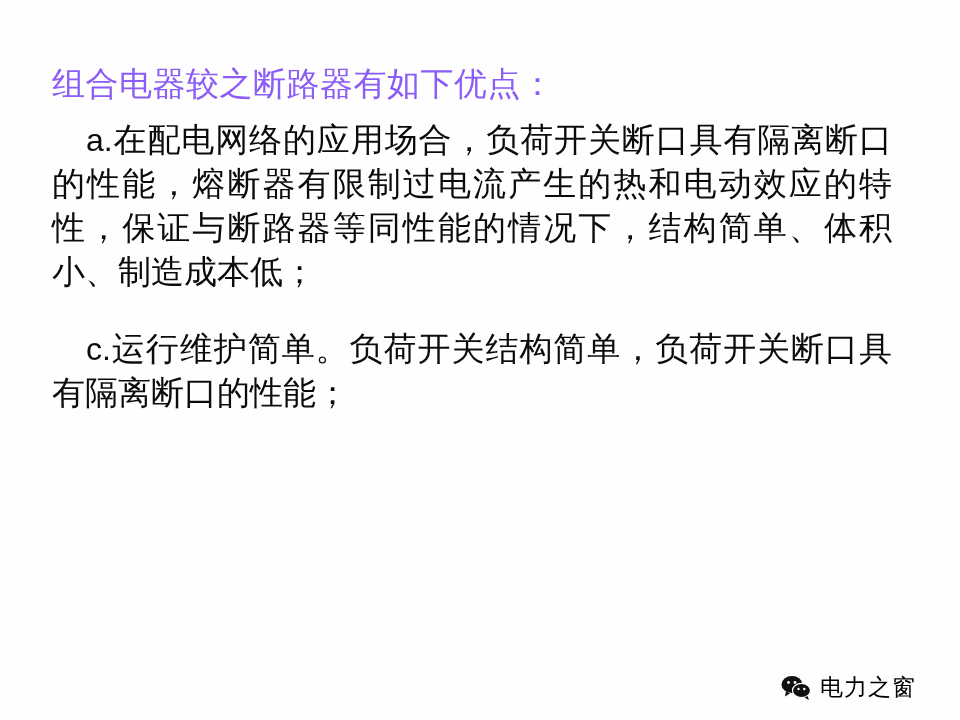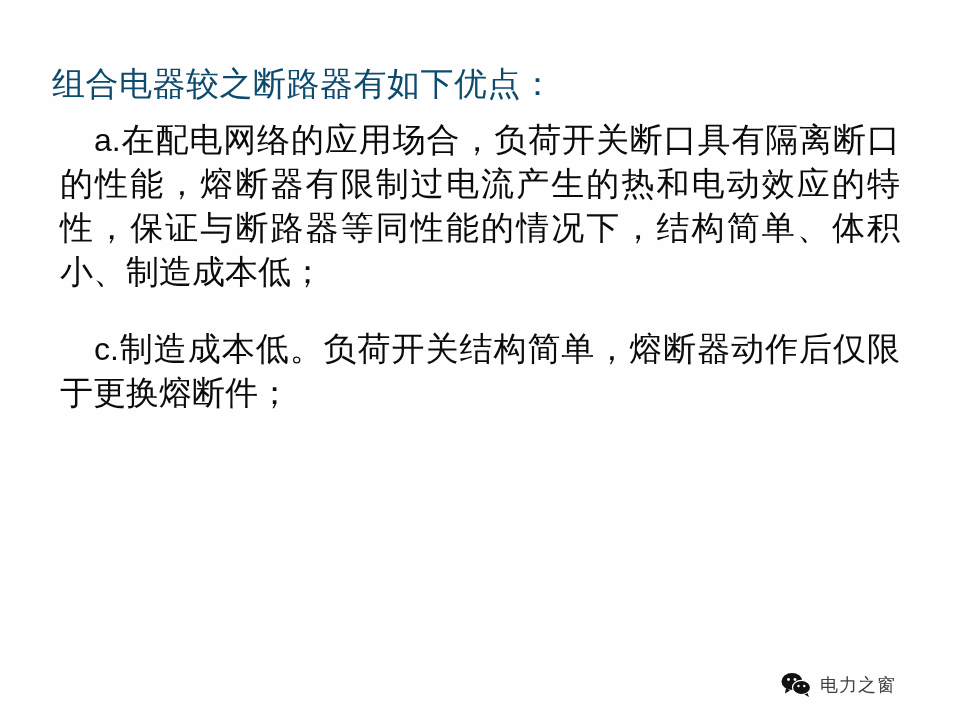--- a/index.html
+++ b/index.html
@@ -26,33 +26,32 @@
   .content {
     position: absolute;
     left: 52px;
     top: 64px;
     width: 860px;
   }
   .heading {
     font-size: 33px;
     line-height: 1.25;
     letter-spacing: 0.5px;
-    color: #0c4a6e;
+    color: #8b5cf6;
     white-space: nowrap;
   }
   .para {
     margin-top: 14px;
     font-size: 33px;
     line-height: 1.33;
     color: #0b0b0b;
     text-indent: 34px;
     letter-spacing: 0px;
     text-align: justify;
     width: 840px;
-    margin-left: 8px;
   }
   .para .marker {
     font-family: "Liberation Sans", "DejaVu Sans", sans-serif;
     font-size: 32px;
   }
   .para-b {
     margin-top: 16px;
   }
   .para-c {
     margin-top: 16px;
@@ -68,38 +67,38 @@
   .wechat-badge {
     width: 32px;
     height: 26px;
     position: relative;
   }
   .wechat-badge svg {
     display: block;
   }
   .footer-text {
     font-family: Liberation Mono, monospace;
-    font-size: 18px;
-    color: #404040;
+    font-size: 23px;
+    color: #000000;
     letter-spacing: 1px;
   }
 </style>
 </head>
 <body>
 
 <div class="slide">
 
   <div class="content">
 
     <div class="heading">组合电器较之断路器有如下优点：</div>
 
     <p class="para para-a"><span class="marker">a.</span><span>在配电网络的应用场合，负荷开关断口具有隔离断口的性能，熔断器有限制过电流产生的热和电动效应的特性，保证与断路器等同性能的情况下，结构简单、体积小、制造成本低；</span></p>
 
 
-    <p class="para para-c"><span class="marker">c.</span><span>制造成本低。负荷开关结构简单，熔断器动作后仅限于更换熔断件；</span></p>
+    <p class="para para-c"><span class="marker">c.</span><span>运行维护简单。负荷开关结构简单，负荷开关断口具有隔离断口的性能；</span></p>
 
   </div>
 
   <div class="footer-logo">
     <span class="wechat-badge">
       <svg width="32" height="26" viewBox="0 0 32 26" xmlns="http://www.w3.org/2000/svg">
         <ellipse cx="12" cy="9.5" rx="10.5" ry="8.5" fill="#111111"></ellipse>
         <polygon points="6,16 5,21.5 10,18.5" fill="#111111"></polygon>
         <circle cx="8.5" cy="7.5" r="1.4" fill="#ffffff"></circle>
         <circle cx="15" cy="7.5" r="1.4" fill="#ffffff"></circle>

